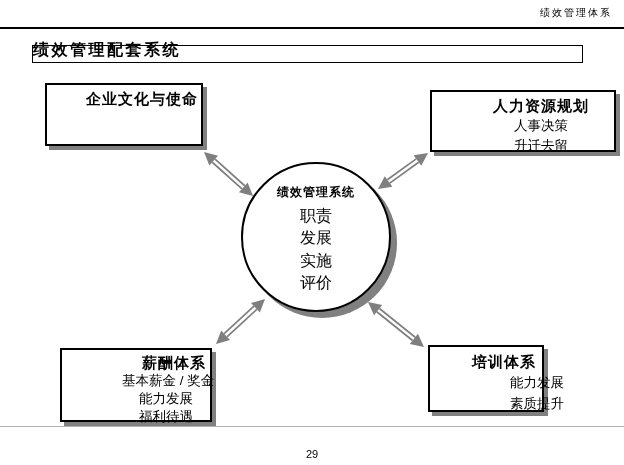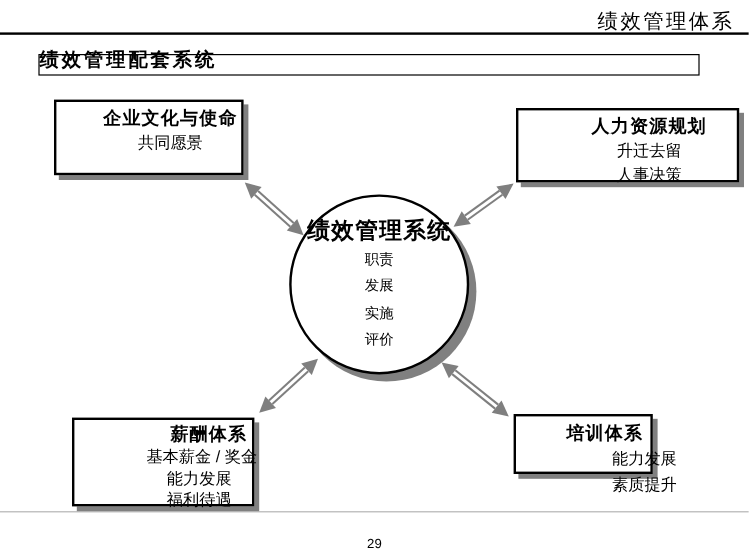--- a/index.html
+++ b/index.html
@@ -9,21 +9,21 @@
     font-family:"Liberation Sans","DejaVu Sans",sans-serif;
     color:#000;
     position:relative;
     overflow:hidden;
   }
   .abs{position:absolute;}
 
   
   .header-label{
     top:6px; right:12px;
-    font-size:17px; letter-spacing:2px;
+    font-size:10px; letter-spacing:2px;
     white-space:nowrap;
   }
   .top-rule{
     top:27px; left:0; width:624px; height:0;
     border-top:2px solid #000;
   }
   .bottom-rule{
     top:426px; left:0; width:624px; height:0;
     border-top:1px solid #b3b3b3;
   }
@@ -60,40 +60,40 @@
     letter-spacing:1px; white-space:nowrap;
   }
   .node-box .box-line{
     font-size:13.5px; line-height:20px; white-space:nowrap;
   }
   .box--culture{ left:45px; top:83px; width:158px; height:63px; }
   .box--hr{ left:430px; top:90px; width:186px; height:62px; }
   .box--compensation{ left:60px; top:348px; width:152px; height:74px; }
   .box--compensation .box-title{ line-height:19px;margin-left:40px; }
   .box--compensation .box-line{ line-height:18px;margin-left:24px; }
-  .box--training{ left:428px; top:345px; width:116px; height:50px; padding-top:4px;}
+  .box--training{ left:428px; top:345px; width:116px; height:67px; padding-top:4px;}
   .box--training .box-line{ line-height:21px;margin-left:44px; }
 
   
   .center-circle{
     left:241px; top:162px; width:146px; height:146px;
     border:2px solid #000; border-radius:50%;
     background:#fff;
     box-shadow:6px 6px 0 0 #808080;
     z-index:2;
     display:flex; flex-direction:column;
     align-items:center; justify-content:center;
     text-align:center;
   }
   .center-circle .circle-title{
-    font-size:19px; font-weight:bold; line-height:25px;
+    font-size:12px; font-weight:bold; line-height:25px;
     letter-spacing:1px; white-space:nowrap;
   }
   .center-circle .circle-line{
-    font-size:12px; line-height:22.5px; white-space:nowrap;
+    font-size:16px; line-height:22.5px; white-space:nowrap;
   }
 
   
   .page-number{
     left:0; top:448px; width:624px;
     text-align:center; font-size:11px;
   }
 </style>
 </head>
 <body>
@@ -126,27 +126,26 @@
     <g>
       <line x1="415.1818051751507" y1="337.2199468288254" x2="379.4490374797767" y2="308.50611564504266" stroke="#7f7f7f" stroke-width="1.7"></line>
       <line x1="412.5509625202233" y1="340.49388435495734" x2="376.8181948248493" y2="311.7800531711746" stroke="#7f7f7f" stroke-width="1.7"></line>
       <polygon points="424,347 417.93792605174133,333.7901075157349 409.7948416436327,343.92372366804784" fill="#7f7f7f"></polygon>
       <polygon points="368,302 382.2051583563673,305.07627633195216 374.06207394825867,315.2098924842651" fill="#7f7f7f"></polygon>
     </g>
   </svg>
 
 <div class="abs node-box box--culture">
   <div class="box-title">企业文化与使命</div>
-  <div class="box-line">共同愿景</div>
 </div>
 
 <div class="abs node-box box--hr">
   <div class="box-title">人力资源规划</div>
+  <div class="box-line">人事决策</div>
   <div class="box-line">升迁去留</div>
-  <div class="box-line">人事决策</div>
 </div>
 
 <div class="abs node-box box--compensation">
   <div class="box-title">薪酬体系</div>
   <div class="box-line">基本薪金 / 奖金</div>
   <div class="box-line">能力发展</div>
   <div class="box-line">福利待遇</div>
 </div>
 
 <div class="abs node-box box--training">

